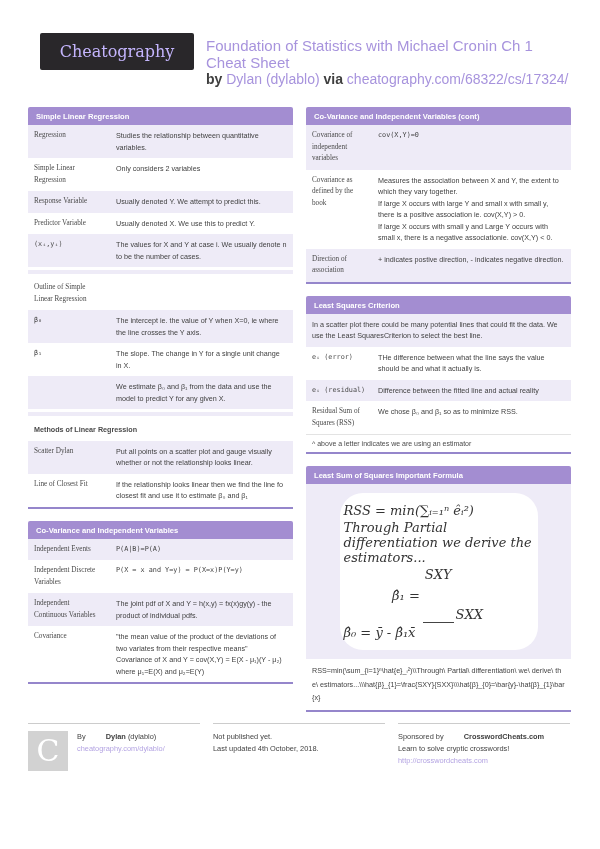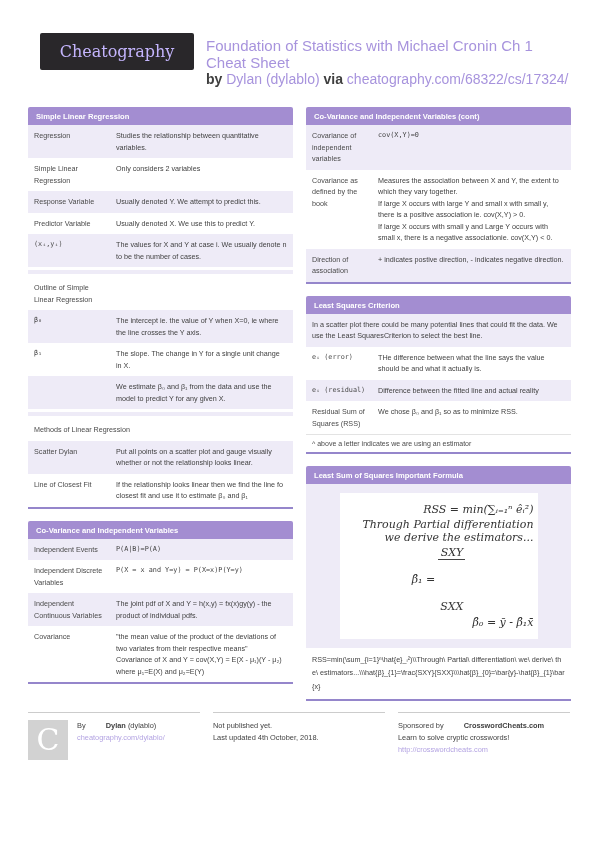--- a/index.html
+++ b/index.html
@@ -34,41 +34,41 @@
   .card { border-bottom: 2px solid #9586cb; }
   .card-header {
     background: #a38dd1; color: #ffffff;
     font-size: 7.6px; font-weight: bold;
     padding: 5px 8px 4px 8px;
     border-radius: 2px 2px 0 0;
   }
   .row { display: flex; background: #fff; }
   .row.alt { background: #eeebf7; }
   .cell { padding: 5px 6px; font-size: 7.2px; line-height: 1.6; white-space: pre-wrap; }
-  .label { width: 82px; flex: none; color: #4a4a4a; }
+  .label { width: 82px; flex: none; color: #4a4a4a; font-family: Liberation Serif, serif; }
   .col2 .label { width: 66px; }
   .desc { flex: 1; color: #3f3f3f; }
   .mono { font-family: "DejaVu Sans Mono", monospace; font-size: 6.8px; }
-  .subheader .cell { width: 100%; color: #4a4a4a; }
+  .subheader .cell { width: 100%; color: #4a4a4a; font-weight: bold; }
   .spacer { height: 4px; background: #eeebf7; margin: 3px 0; }
   .note {
     font-size: 7px; color: #4a4a4a;
     padding: 5px 6px; background: #fff;
     border-top: 1px solid #e3e3e3;
   }
 
   
   .formula-row { justify-content: center; padding: 9px 0; }
   .formula-box {
     background: #ffffff; width: 198px; padding: 8px 4px;
     font-family: "DejaVu Serif", serif; font-style: italic;
-    font-size: 11px; color: #333; text-align: right;
+    font-size: 13px; color: #333; text-align: left; border-radius: 23px;
   }
   .f-line { margin: 2px 0; }
-  .frac { display: inline-flex; flex-direction: column; vertical-align: middle; line-height: 1.2; font-style: italic; }
+  .frac { display: inline-flex; flex-direction: row; vertical-align: middle; line-height: 1.2; font-style: italic; }
   .frac .num { border-bottom: 1px solid #444; padding: 0 2px; }
   .frac .den { padding: 0 2px; margin-top: 40px; }
   .f-frac-line { display: flex; align-items: center; justify-content: center; gap: 3px; }
   .latex { width: 100%; font-size: 7.2px; line-height: 1.9; word-break: break-all; }
 
   
   .footer { display: flex; gap: 13px; padding: 0 28px; margin-top: 11px; }
   .fblock { width: 172px; flex: none; border-top: 1px solid #cccccc; padding-top: 7px; font-size: 7.4px; line-height: 1.65; color: #3f3f3f; }
   .fblock a { color: #b3a3e2; text-decoration: none; display: block; }
   .author-block { display: flex; gap: 9px; }

